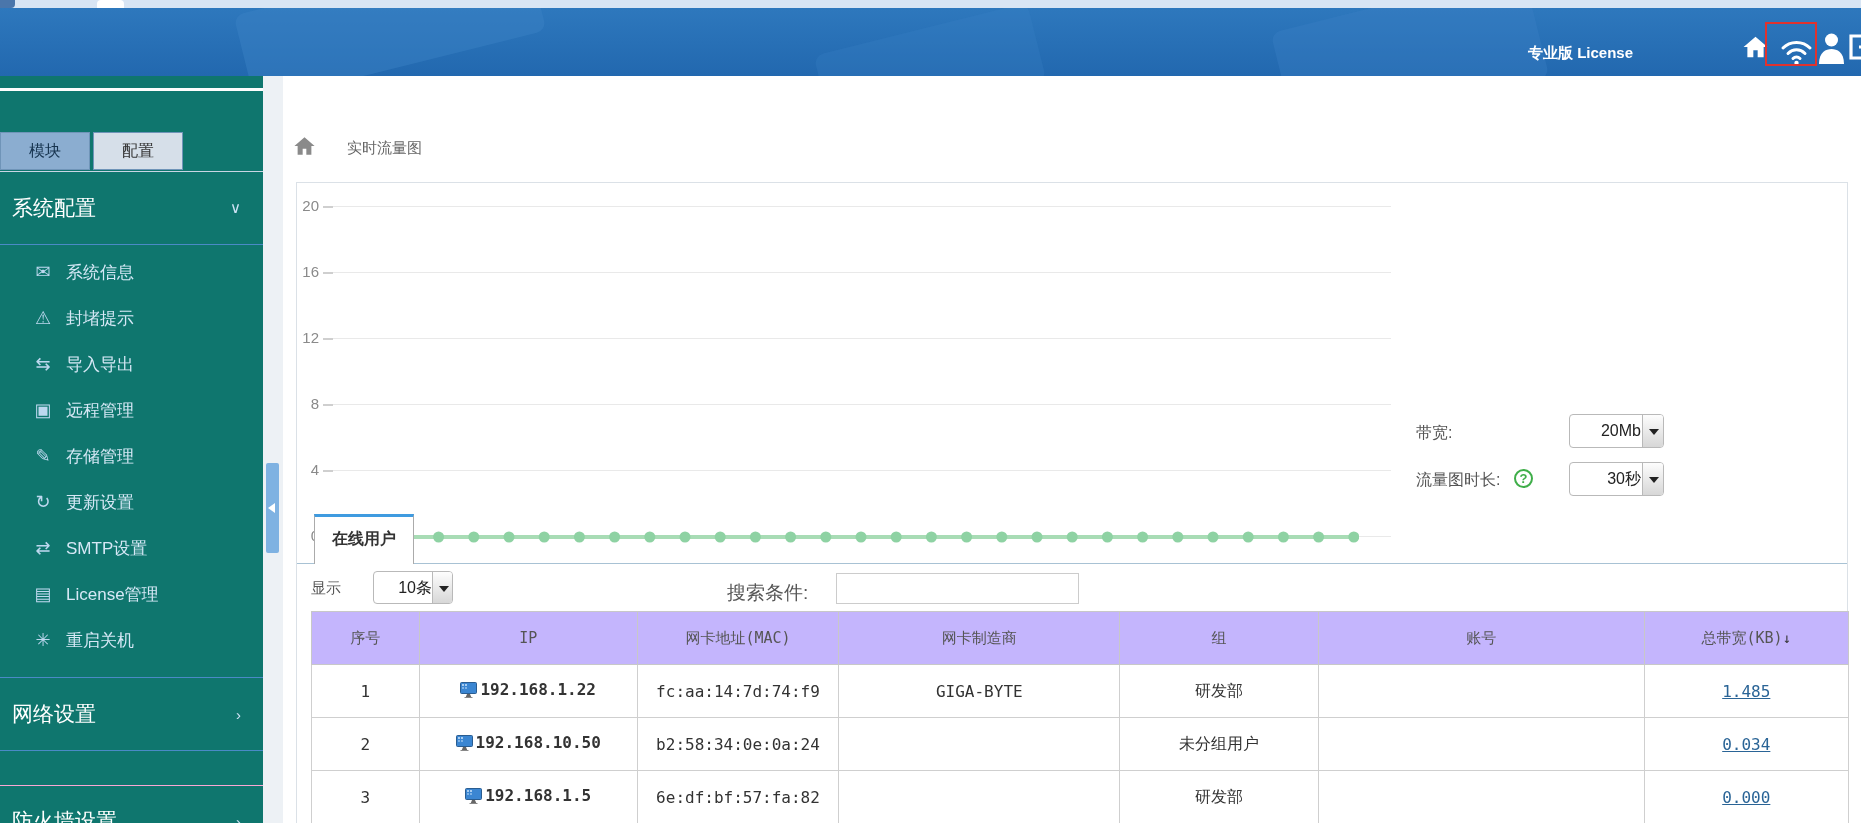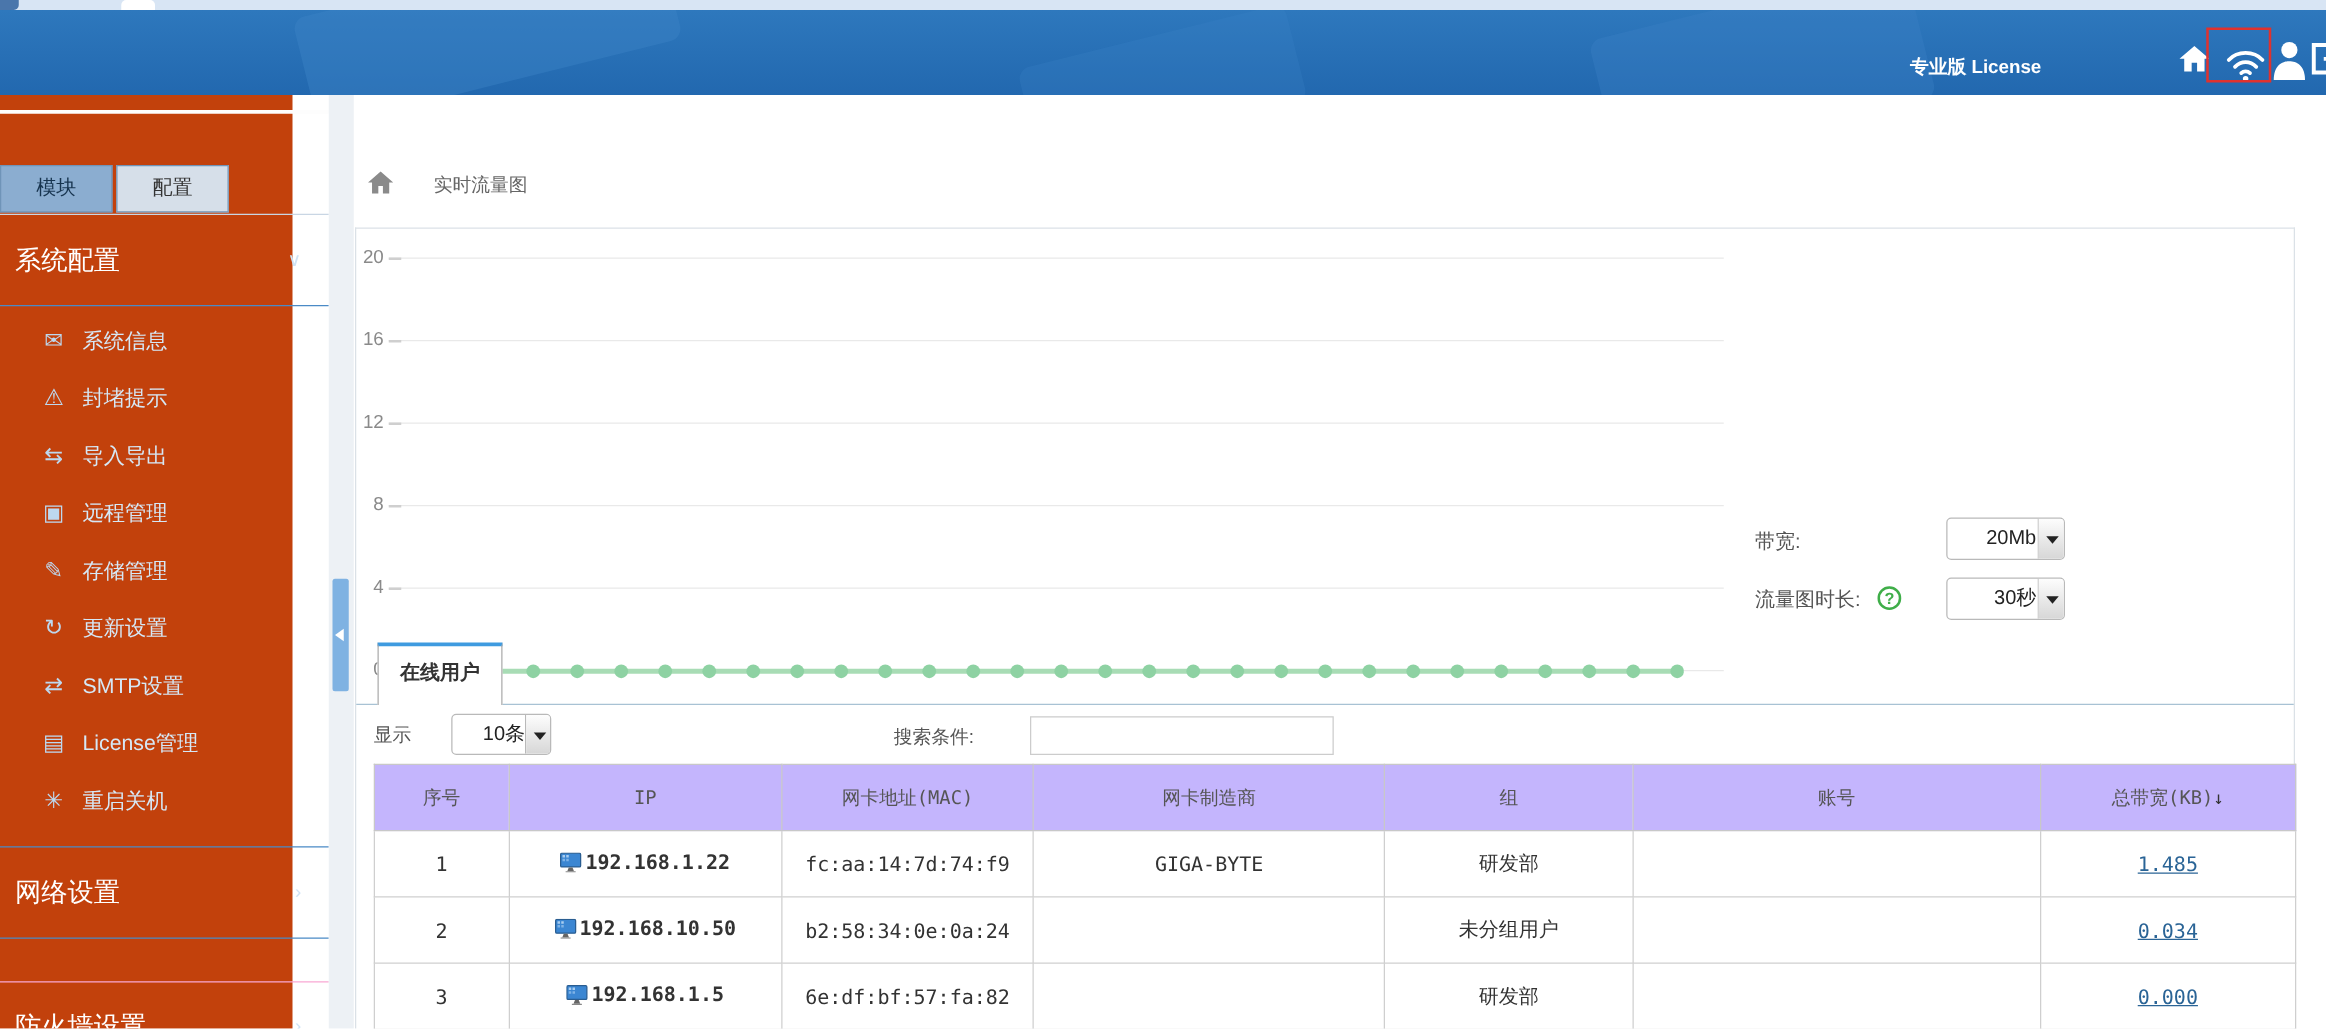--- a/index.html
+++ b/index.html
@@ -17,21 +17,21 @@
     background:linear-gradient(180deg,#2e78bd 0%,#2268af 100%); overflow:hidden; }
   .key1,.key2,.key3 { position:absolute; background:#3b82c6; opacity:.45; border-radius:10px; transform:rotate(-14deg); }
   .key1 { left:240px; top:-30px; width:300px; height:90px; }
   .key2 { left:1280px; top:-8px; width:260px; height:110px; opacity:.35; }
   .key3 { left:820px; top:20px; width:220px; height:80px; opacity:.25; }
   .logo { position:absolute; left:28px; top:12px; color:#fff; font-size:37px; font-weight:bold; letter-spacing:1px; }
   .license { position:absolute; left:1528px; top:36px; color:#fff; font-size:15px; font-weight:bold; }
   .hicon { position:absolute; top:26px; }
   .red-box { position:absolute; left:1765px; top:14px; width:52px; height:44px; border:2px solid #e0322e; }
   
-  .sidebar { position:absolute; left:0; top:76px; width:234px; height:747px; background:#c2410c; }
+  .sidebar { position:absolute; left:0; top:76px; width:263px; height:747px; background:#0f766e; }
   .side-topline { position:absolute; left:0; top:12px; width:263px; height:3px; background:#fdfdfd; }
   .side-tab { position:absolute; top:56px; width:90px; height:38px; line-height:36px; text-align:center;
     font-size:16px; border:1px solid #6f94b8; cursor:pointer; }
   .side-tab.active { left:0; background:#8badd0; color:#17344f; }
   .side-tab.inactive { left:93px; background:#d6dfe9; color:#333; }
   .tabs-underline { position:absolute; left:0; top:95px; width:263px; height:1px; background:#c9d6e4; }
   .side-section { position:absolute; left:0; width:263px; color:#fff; font-size:21px; }
   .side-section .lbl { position:absolute; left:12px; top:50%; transform:translateY(-50%); }
   .side-section .chev { position:absolute; right:22px; top:50%; transform:translateY(-50%); font-size:15px; color:#cfe3f5; }
   .sec-sys { top:96px; height:73px; border-bottom:1px solid #4a8ac6; }
@@ -41,21 +41,21 @@
   .menu-item { height:46px; display:flex; align-items:center; cursor:pointer; }
   .menu-item .mi-icon { width:30px; margin-left:28px; text-align:center; font-size:18px; color:#bdd8ef; }
   .menu-item .mi-label { margin-left:8px; font-size:17px; color:#d6e8f6; }
   .gray-strip { position:absolute; left:263px; top:76px; width:20px; height:747px; background:#edf1f5; }
   .collapse-handle { position:absolute; left:266px; top:463px; width:13px; height:90px; background:#7fb2e2; border-radius:2px; cursor:pointer; }
   .collapse-handle .tri { position:absolute; left:2px; top:40px; width:0; height:0;
     border-top:5px solid transparent; border-bottom:5px solid transparent; border-right:7px solid #fff; }
   
   .breadcrumb-home { position:absolute; left:293px; top:135px; }
   .breadcrumb-title { position:absolute; left:347px; top:139px; font-size:15px; color:#666; }
-  .panel { position:absolute; left:284px; top:182px; width:1552px; height:641px; background:#fff;
+  .panel { position:absolute; left:296px; top:182px; width:1552px; height:641px; background:#fff;
     border-top:1px solid #dbe1e7; border-left:1px solid #dbe1e7; border-right:1px solid #dbe1e7; }
   .gridline { position:absolute; height:1px; background:#e9e9e9; left:26px; width:1068px; }
   .gridtick { position:absolute; height:2px; background:#cfcfcf; left:26px; width:10px; }
   .ylabel { position:absolute; width:22px; text-align:right; font-size:15px; color:#8a8a8a; left:0; }
   .traffic-line { position:absolute; left:30px; top:347px; }
   .ctl-label { position:absolute; font-size:16px; color:#555; }
   .qmark { position:absolute; width:19px; height:19px; border:2px solid #3fae49; border-radius:50%;
     color:#3fae49; font-size:13px; font-weight:bold; text-align:center; line-height:15px; background:#fff; cursor:pointer; }
   .select { position:absolute; width:95px; height:34px; background:#fff; border:1px solid #b9b9b9; border-radius:4px;
     font-size:16px; color:#222; cursor:pointer; }
@@ -64,21 +64,21 @@
     border-left:1px solid #b9b9b9; border-radius:0 3px 3px 0;
     background:linear-gradient(180deg,#fdfdfd,#d7d7d7); }
   .select .arr:after { content:""; position:absolute; left:6px; top:14px; width:0; height:0;
     border-left:5px solid transparent; border-right:5px solid transparent; border-top:6px solid #222; }
   .online-tab { position:absolute; left:17px; top:331px; width:100px; height:50px; background:#fff;
     border:1px solid #ababab; border-top:3px solid #3f9be0; border-bottom:none; z-index:3;
     text-align:center; line-height:44px; font-size:16px; font-weight:bold; color:#333; cursor:pointer; }
   .tab-bar-line { position:absolute; left:0; top:380px; width:1550px; height:1px; background:#a8c2d4; }
   .show-label { position:absolute; left:14px; top:396px; font-size:15px; color:#555; }
   .pagesize { left:64px; top:388px; width:80px; height:33px;margin-left:12px; }
-  .search-label { position:absolute; left:430px; top:397px; font-size:15px; color:#555; }
+  .search-label { position:absolute; left:430px; top:397px; font-size:19px; color:#555; }
   .search-input { position:absolute; left:539px; top:390px; width:243px; height:31px;
     border:1px solid #ccc; font-size:15px; padding:0 8px; outline:none; }
   
   .users-table { position:absolute; left:14px; top:428px; width:1538px; border-collapse:collapse; table-layout:fixed; }
   .users-table th { height:53px; background:#c4b5fd; border:1px solid #c8c8c8; font-weight:normal;
     font-size:15px; color:#555; font-family:"DejaVu Sans Mono","Liberation Sans",monospace; }
   .users-table td { height:53px; border:1px solid #cfcfcf; text-align:center; font-size:16px; color:#333;
     font-family:"DejaVu Sans Mono","Liberation Sans",monospace; background:#fff; }
   .sort-arrow { font-size:14px; color:#333; }
   .bw-link { color:#2a6496; text-decoration:underline; cursor:pointer; }

